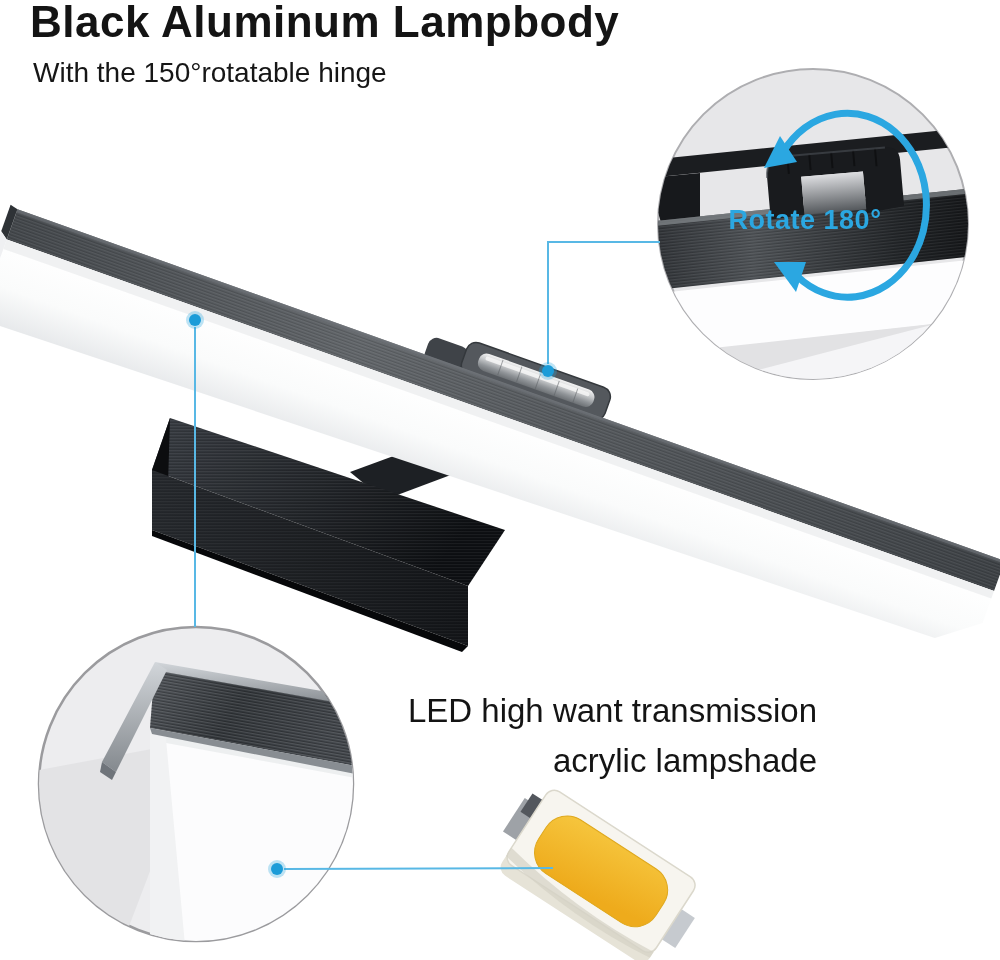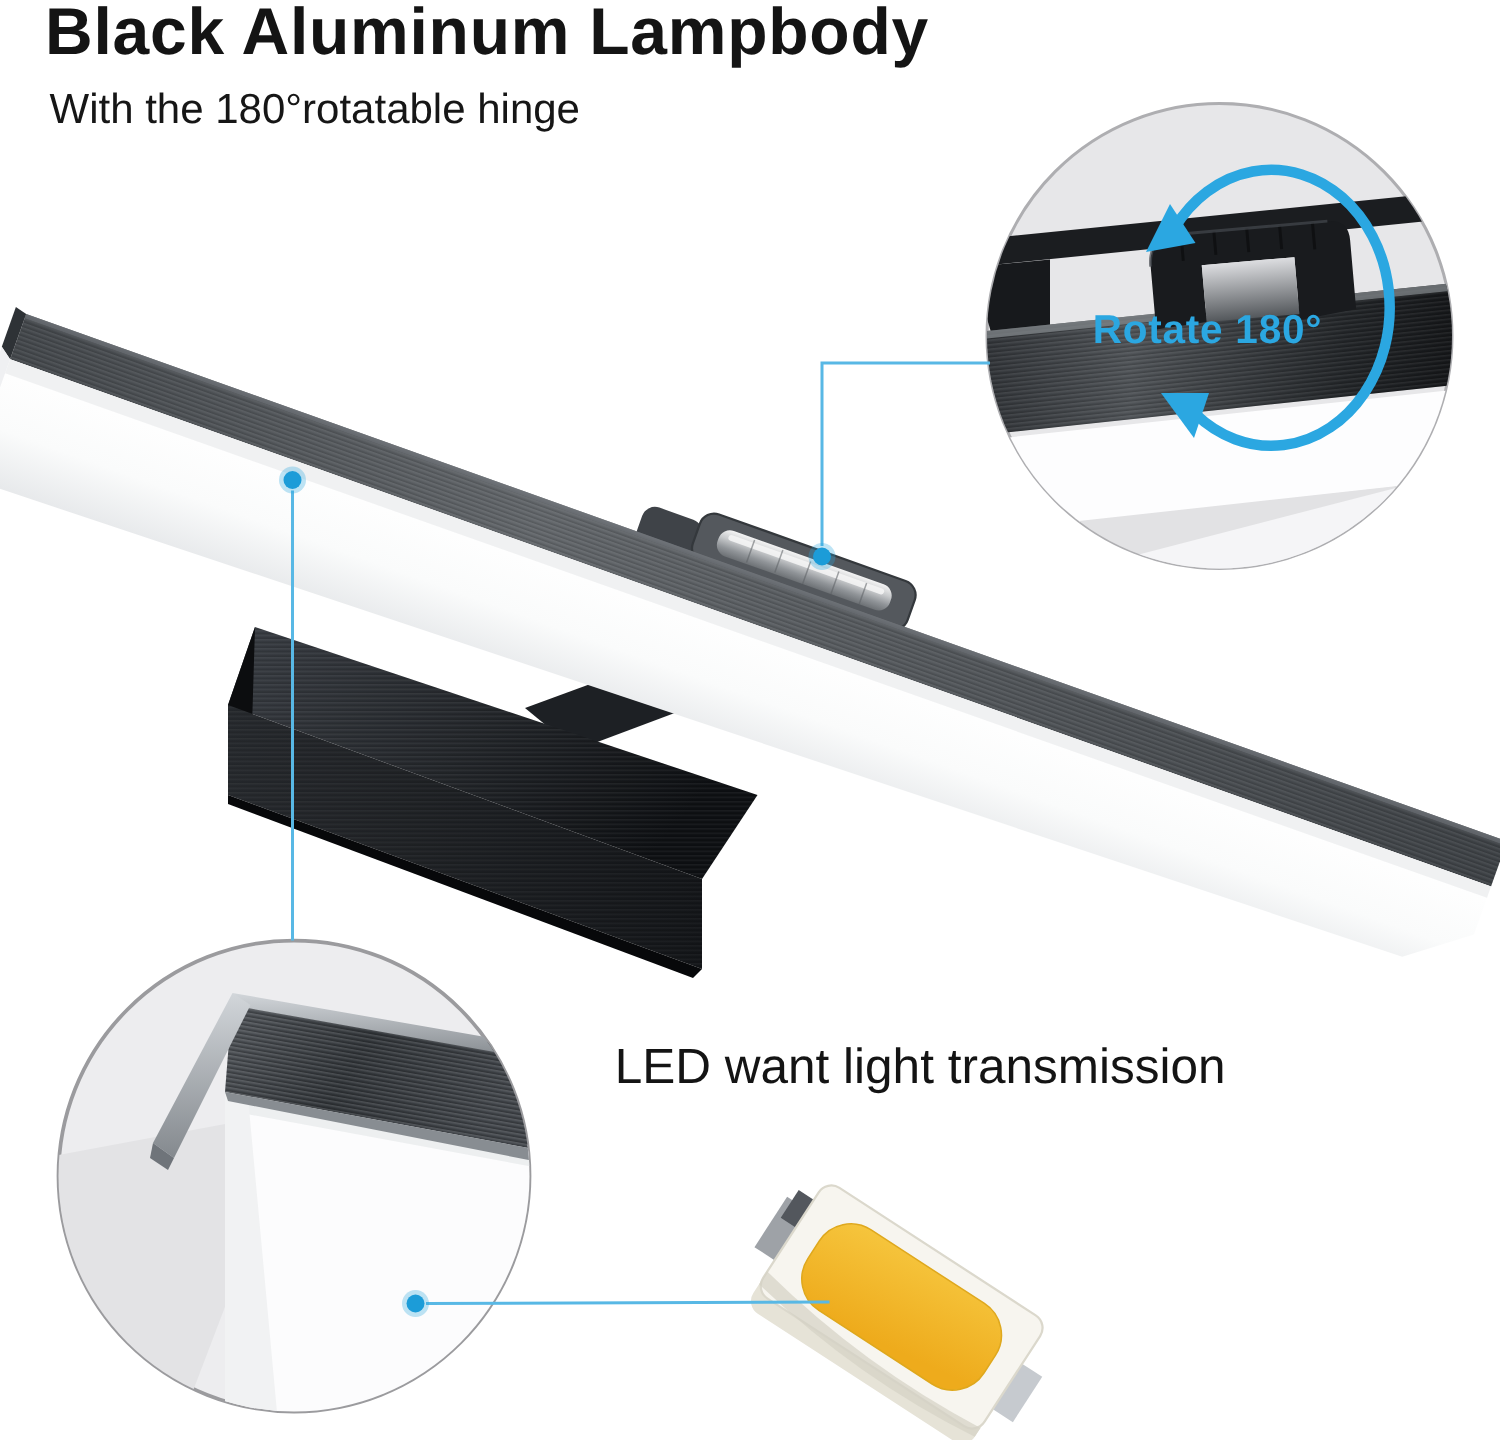--- a/index.html
+++ b/index.html
@@ -223,22 +223,23 @@
       <g>
         <circle cx="277" cy="869" r="9" fill="#29a6de" opacity="0.3"></circle>
         <circle cx="277" cy="869" r="6" fill="#1c9cd8"></circle>
       </g>
     </g>
   </svg>
 
   <div id="title" class="abs">Black Aluminum Lampbody</div>
 
   <div id="subtitle" class="abs">
-    <div>With the 180°rotatable hinge</div>
+    <div>With the 150°rotatable hinge</div>
   </div>
 
   <div id="rotate-label" class="abs">Rotate 180°</div>
 
   <div id="led-caption" class="abs">
-    <div>LED want light transmission</div>
+    <div>LED high want transmission</div>
+    <div>acrylic lampshade</div>
   </div>
 
 </div>
 
 </body></html>

